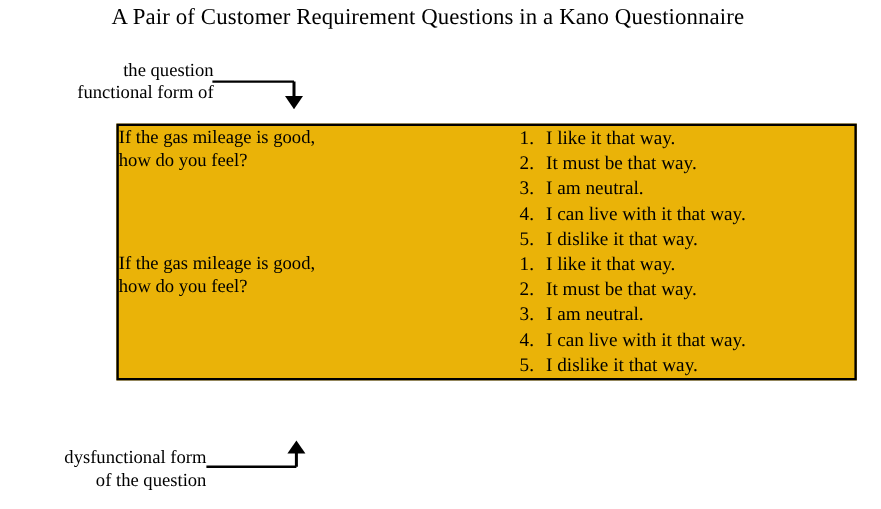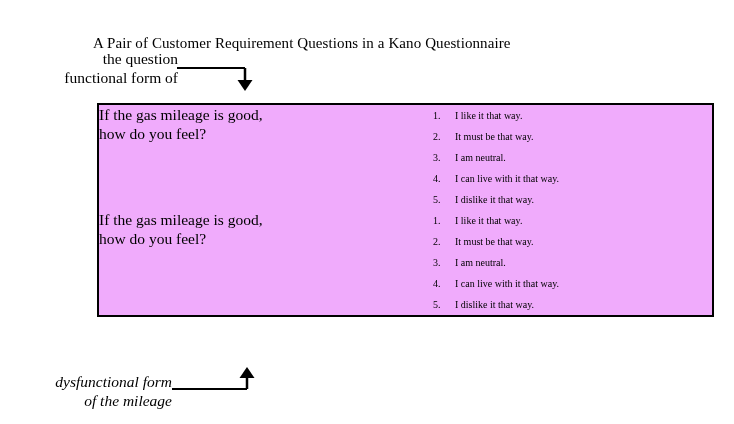--- a/index.html
+++ b/index.html
@@ -14,62 +14,60 @@
     font-family: "Liberation Serif", "DejaVu Serif", serif;
     color: #000000;
     overflow: hidden;
   }
 
   
   #diagram-title {
     position: absolute;
     left: 93px;
     top: 5px;
-    font-size: 15px;
+    font-size: 19px;
     line-height: 20px;
     white-space: nowrap;
     letter-spacing: 0.1px;
-    margin-top: 28px;
   }
 
   
   .annotation-label {
     position: absolute;
     font-size: 15.5px;
     line-height: 19px;
     text-align: right;
     white-space: nowrap;
   }
   #functional-label {
     left: 6px;
     top: 49px;
     width: 172px;
   }
   #dysfunctional-label {
     left: 0px;
     top: 372px;
     width: 172px;
-    font-style: italic;
   }
 
   
   .arrow-wrap { position: absolute; }
   #functional-arrow { left: 176px; top: 60px; }
   #dysfunctional-arrow { left: 170px; top: 362px; }
 
   
   #questionnaire-table {
     position: absolute;
     left: 97px;
     top: 103px;
     width: 617px;
     border: 2px solid #000000;
     border-collapse: collapse;
     box-sizing: border-box;
-    background: #f0abfc;
+    background: #eab308;
   }
   #questionnaire-table table {
     border-collapse: collapse;
     width: 100%;
     table-layout: fixed;
   }
   #questionnaire-table td {
     vertical-align: top;
     padding: 0;
     border: 0;
@@ -90,21 +88,21 @@
   .question-text {
     font-size: 15.5px;
     line-height: 19px;
   }
   .answers-list {
     margin: 0;
     padding: 0;
     list-style: none;
   }
   .answer-item {
-    font-size: 10px;
+    font-size: 16px;
     line-height: 21px;
     white-space: nowrap;
     padding-left: 43px;
   }
   .answer-num {
     display: inline-block;
     width: 22px;
   }
 </style>
 </head>
@@ -120,21 +118,21 @@
 <div id="functional-arrow" class="arrow-wrap">
   <svg width="80" height="34" viewBox="0 0 80 34" xmlns="http://www.w3.org/2000/svg">
     <path d="M1 8 H69" stroke="#000000" stroke-width="2" fill="none"></path>
     <path d="M69 8 V22" stroke="#000000" stroke-width="2.5" fill="none"></path>
     <path d="M61.5 20 L69 31 L76.5 20 Z" fill="#000000"></path>
   </svg>
 </div>
 
 <div id="dysfunctional-label" class="annotation-label">
   <div>dysfunctional form</div>
-  <div>of the mileage</div>
+  <div>of the question</div>
 </div>
 
 <div id="dysfunctional-arrow" class="arrow-wrap">
   <svg width="90" height="36" viewBox="0 0 90 36" xmlns="http://www.w3.org/2000/svg">
     <path d="M2 27 H77" stroke="#000000" stroke-width="2" fill="none"></path>
     <path d="M77 27 V14" stroke="#000000" stroke-width="2.5" fill="none"></path>
     <path d="M69.5 16 L77 5 L84.5 16 Z" fill="#000000"></path>
   </svg>
 </div>
 

